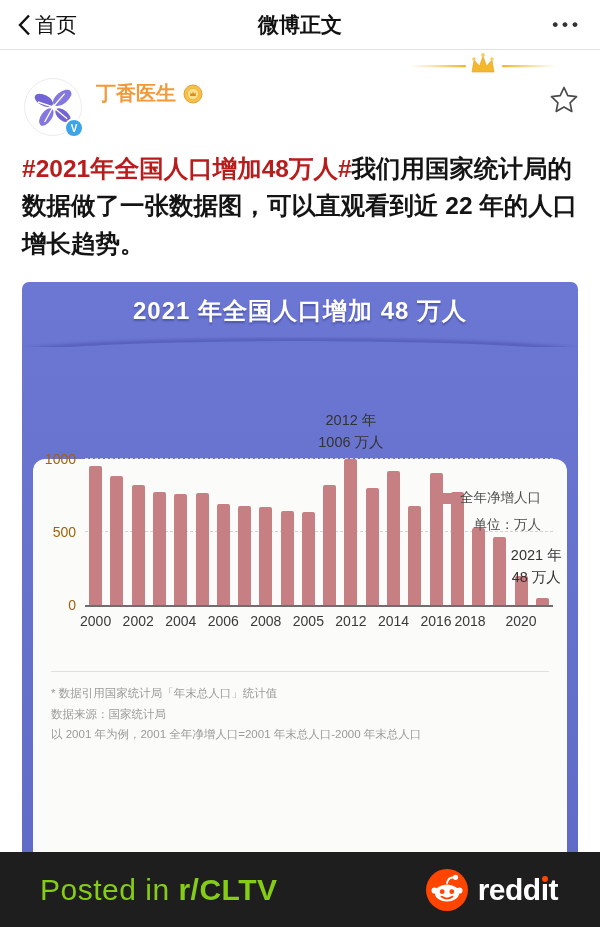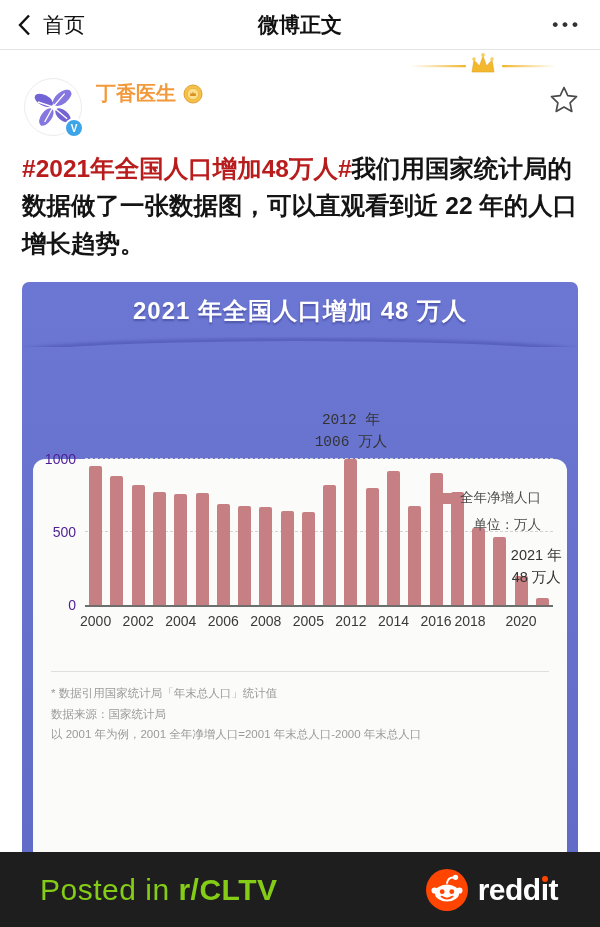--- a/index.html
+++ b/index.html
@@ -1,21 +1,21 @@
 <!DOCTYPE html>
 <html><head>
 <meta charset="utf-8">
 <style>
   * { margin:0; padding:0; box-sizing:border-box; }
   html,body { width:600px; }
   body { font-family:"Liberation Sans","DejaVu Sans",sans-serif; background:#fff; width:600px; height:927px; overflow:hidden; position:relative; }
 
   
   .navbar { height:50px; display:flex; align-items:center; justify-content:space-between; padding:0 18px; border-bottom:1px solid #e3e3e3; background:#fff; }
-  .nav-back { display:flex; align-items:center; gap:12px; font-size:21px; color:#111; cursor:pointer; }
+  .nav-back { display:flex; align-items:center; gap:4px; font-size:21px; color:#111; cursor:pointer; }
   .nav-title { position:absolute; left:50%; transform:translateX(-50%); font-size:21px; font-weight:700; color:#111; }
   .nav-more { font-size:17px; letter-spacing:4px; color:#333; font-weight:700; cursor:pointer; }
 
   
   .post-header { position:relative; padding:28px 22px 0 24px; display:flex; gap:14px; }
   .crown-decor { position:absolute; top:0px; right:42px; }
   .star-btn { position:absolute; top:34px; right:20px; cursor:pointer; }
   .avatar-wrap { position:relative; width:58px; height:58px; flex:0 0 58px; }
   .avatar { width:58px; height:58px; border-radius:50%; background:#fff; border:1px solid #ececec; display:flex; align-items:center; justify-content:center; }
   .v-badge { position:absolute; right:-2px; bottom:-2px; width:20px; height:20px; background:#3ea4e8; border:2.5px solid #fff; border-radius:50%; color:#fff; font-size:10px; font-weight:700; display:flex; align-items:center; justify-content:center; }
@@ -35,21 +35,21 @@
   .header-arc::after { content:""; position:absolute; left:-8%; width:116%; height:40px; top:4px; border-radius:50%; box-shadow:0 -3px 3px rgba(52,58,150,.35); }
   .chart-inner { background:#fbfbf9; border-radius:12px; margin:0 11px; min-height:424px; position:relative; padding-bottom:12px; }
   .legend-block { position:absolute; top:30px; right:26px; text-align:right; font-size:13.5px; color:#4c4c4c; z-index:3; }
   .legend-row { display:flex; align-items:center; justify-content:flex-end; gap:7px; }
   .legend-swatch { width:11px; height:11px; display:inline-block; }
   .unit-label { margin-top:9px; }
 
   .plot { height:148px; margin:112px 14px 0 52px; position:relative; border-bottom:2px solid #6e6e6e; }
   .bar { position:absolute; bottom:0; width:13px; border-radius:2px 2px 0 0; }
   .gridline { position:absolute; left:0; right:0; border-top:1.5px dashed #d2d2d2; }
-  .ylabel { position:absolute; right:calc(100% + 9px); font-size:14px; color:#4c1d95; transform:translateY(50%); }
+  .ylabel { position:absolute; right:calc(100% + 9px); font-size:14px; color:#a16207; transform:translateY(50%); }
   .xlabel { position:absolute; top:calc(100% + 8px); font-size:14px; color:#3a3a3a; transform:translateX(-50%); white-space:nowrap; }
   .annotation { position:absolute; font-size:14.5px; color:#333; text-align:center; line-height:1.5; white-space:nowrap; z-index:2; }
 
   .chart-footer { margin:64px 18px 0 18px; border-top:1px solid #e0e0de; padding-top:11px; }
   .footnote { font-size:11.5px; color:#9a9a98; line-height:1.75; }
   .card-watermark { display:flex; align-items:center; justify-content:center; gap:6px; padding:5px 0 9px; color:rgba(255,255,255,.93); font-size:14px; }
 
   
   .hot-row { display:flex; align-items:center; justify-content:space-between; padding:14px 22px 10px 26px; }
 
@@ -175,21 +175,21 @@
         <span class="xlabel" style="left: 53.1818px;">2002</span>
         <span class="xlabel" style="left: 95.7273px;">2004</span>
         <span class="xlabel" style="left: 138.273px;">2006</span>
         <span class="xlabel" style="left: 180.818px;">2008</span>
         <span class="xlabel" style="left: 223.364px;">2005</span>
         <span class="xlabel" style="left: 265.909px;">2012</span>
         <span class="xlabel" style="left: 308.455px;">2014</span>
         <span class="xlabel" style="left: 351px;">2016</span>
         <span class="xlabel" style="left: 385px;">2018</span>
         <span class="xlabel" style="left: 436.091px;">2020</span>
-        <div class="annotation" style="left: 265.909px; transform: translateX(-50%); bottom: 152px; font-family: Liberation Mono, monospace;">
+        <div class="annotation" style="left: 265.909px; transform: translateX(-50%); bottom: 152px;">
           <div>2012 年</div>
           <div>1006 万人</div>
         </div>
         <div class="annotation" style="left: 457.364px; transform: translateX(-62%); bottom: 17.008px;">
           <div>2021 年</div>
           <div>48 万人</div>
         </div>
       </div>
     <div class="chart-footer">
       <div class="footnote">* 数据引用国家统计局「年末总人口」统计值</div>

